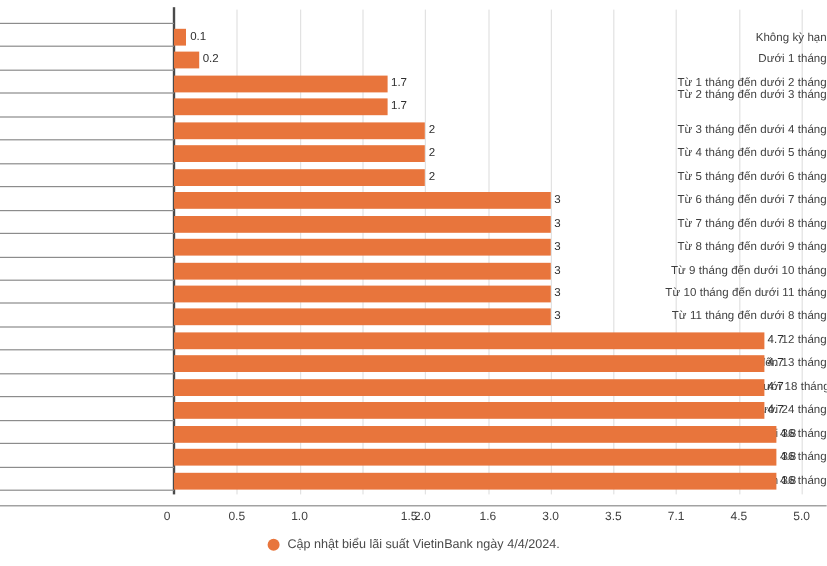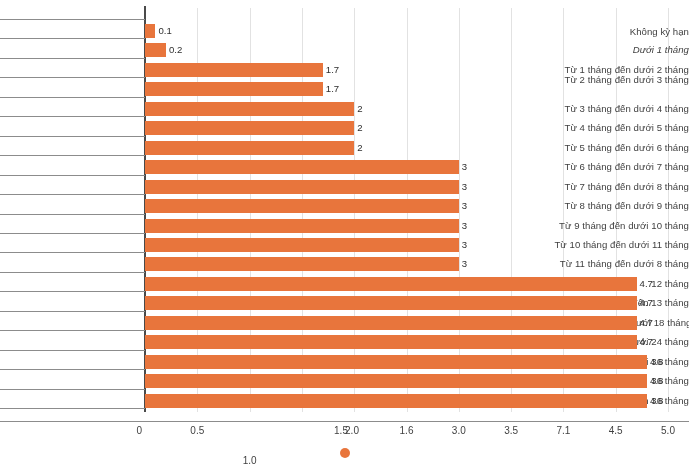--- a/index.html
+++ b/index.html
@@ -162,21 +162,21 @@
         <div class="rowrule" style="top: 291px;"></div>
         <div class="rowrule" style="top: 311px;"></div>
         <div class="rowrule" style="top: 330px;"></div>
         <div class="rowrule" style="top: 350px;"></div>
         <div class="rowrule" style="top: 369px;"></div>
         <div class="rowrule" style="top: 389px;"></div>
         <div class="rowrule" style="top: 408px;"></div>
       </div>
     <div id="rowlabels">
         <div class="rowlabel" style="top: 11px; margin-top: 15px;">Không kỳ hạn</div>
-        <div class="rowlabel" style="top: 44px; font-style: italic;">Dưới 1 tháng</div>
+        <div class="rowlabel" style="top: 44px;">Dưới 1 tháng</div>
         <div class="rowlabel" style="top: 64px;">Từ 1 tháng đến dưới 2 tháng</div>
         <div class="rowlabel" style="top: 74px;">Từ 2 tháng đến dưới 3 tháng</div>
         <div class="rowlabel" style="top: 103px;">Từ 3 tháng đến dưới 4 tháng</div>
         <div class="rowlabel" style="top: 122px;">Từ 4 tháng đến dưới 5 tháng</div>
         <div class="rowlabel" style="top: 142px; text-align: right;">Từ 5 tháng đến dưới 6 tháng</div>
         <div class="rowlabel" style="top: 161px;">Từ 6 tháng đến dưới 7 tháng</div>
         <div class="rowlabel" style="top: 181px;">Từ 7 tháng đến dưới 8 tháng</div>
         <div class="rowlabel" style="top: 200px;">Từ 8 tháng đến dưới 9 tháng</div>
         <div class="rowlabel" style="top: 220px;">Từ 9 tháng đến dưới 10 tháng</div>
         <div class="rowlabel" style="top: 239px;">Từ 10 tháng đến dưới 11 tháng</div>
@@ -230,28 +230,29 @@
         <div class="barvalue" style="left: 650.08px; top: 374px;">4.8</div>
         <div class="bar" style="left: 145px; top: 394px; width: 502.08px;"></div>
         <div class="barvalue" style="left: 650.08px; top: 394px;">4.8</div>
       </div>
   </div>
 
   <div class="xaxis-line"></div>
   <div id="xticks">
       <div class="xtick zero" style="left: 145px;">0</div>
       <div class="xtick" style="left: 197.3px;">0.5</div>
-      <div class="xtick" style="left: 249.6px; margin-top: 30px;">1.0</div>
+      <div class="xtick" style="left: 249.6px;">1.0</div>
       <div class="xtick" style="left: 319px; margin-left: 22px;">1.5</div>
       <div class="xtick" style="left: 352px;">2.0</div>
       <div class="xtick" style="left: 406.5px;">1.6</div>
       <div class="xtick" style="left: 458.8px;">3.0</div>
       <div class="xtick" style="left: 511.1px;">3.5</div>
       <div class="xtick" style="left: 563.4px;">7.1</div>
       <div class="xtick" style="left: 615.7px;">4.5</div>
       <div class="xtick" style="left: 668px;">5.0</div>
     </div>
 
   <div class="legend">
     <span class="legend-swatch"></span>
+    <span class="legend-text">Cập nhật biểu lãi suất VietinBank ngày 4/4/2024.</span>
   </div>
 
 </div>
 
 </body></html>

